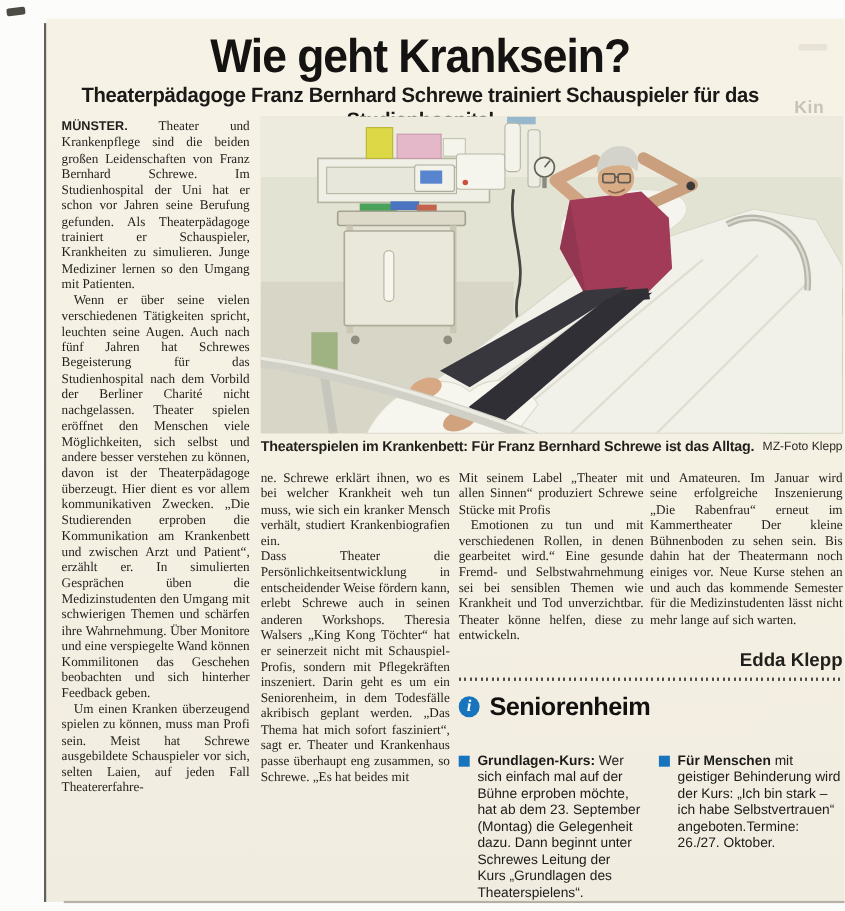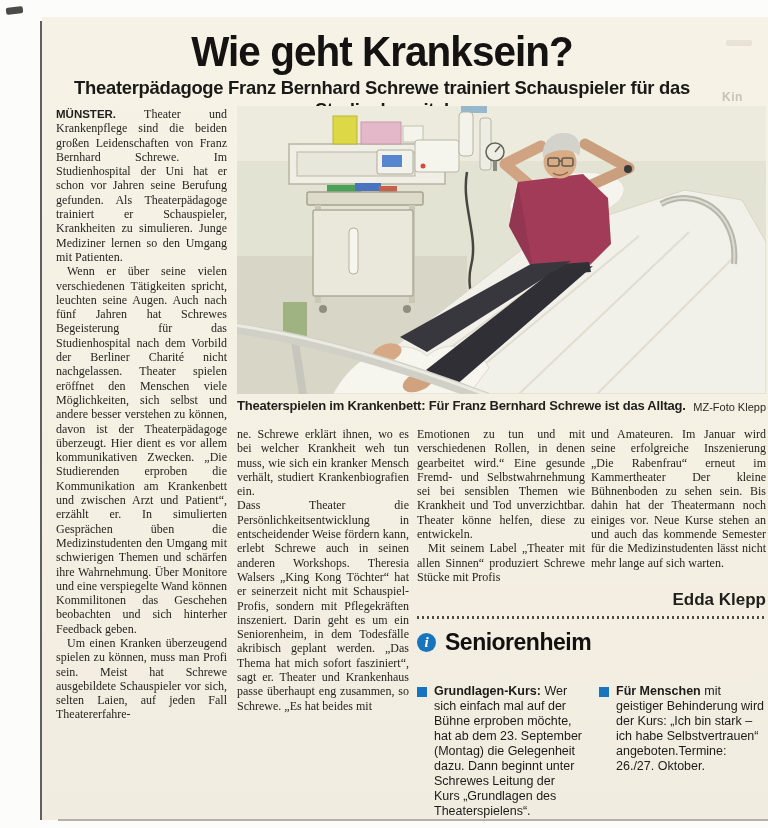--- a/index.html
+++ b/index.html
@@ -4,21 +4,21 @@
 <style>
   html,body{margin:0;padding:0;background:#fbfbf9;}
   #page{position:relative;width:768px;height:828px;overflow:hidden;
         font-family:"Liberation Serif",serif;color:#211f1c;background:#fcfcfa;}
   
   .paper{position:absolute;left:42px;top:17px;width:726px;height:803px;
          background:linear-gradient(180deg,#f6f2e6 0%,#f4f0e2 55%,#f1ece0 100%);}
   .cutline-v{position:absolute;left:40px;top:21px;width:2px;height:799px;background:#2d2c29;opacity:.75;}
   .cutline-b{position:absolute;left:58px;top:819px;width:710px;height:2px;background:#b5b1a4;}
   .corner-mark{position:absolute;left:6px;top:7px;width:17px;height:7px;background:#4c4b46;border-radius:2px;transform:rotate(-7deg);}
-  .bleed{position:absolute;color:#c8c3b4;font-family:"Liberation Sans",sans-serif;font-size:12px;font-weight:bold;letter-spacing:.5px;}
+  .bleed{position:absolute;color:#c8c3b4;font-family:"Liberation Sans",sans-serif;font-size:16px;font-weight:bold;letter-spacing:.5px;}
   .smudge{position:absolute;background:#d9d4c6;opacity:.5;border-radius:2px;}
 
   
   .headline{position:absolute;left:26px;top:27px;width:712px;text-align:center;
             font-family:"Liberation Sans",sans-serif;font-weight:bold;font-size:43px;
             letter-spacing:-1px;color:#141311;transform:scaleX(.94);}
   .subtitle{position:absolute;left:22px;top:77px;width:720px;text-align:center;
             font-family:"Liberation Sans",sans-serif;font-weight:bold;font-size:19px;
             letter-spacing:-.3px;color:#1a1917;transform:scaleX(.97);}
 
@@ -31,21 +31,21 @@
   .col2{left:237px;top:427px;width:172px;}
   .col3{left:417px;top:427px;width:168px;}
   .col4{left:591px;top:427px;width:175px;}
   .subhead{font-family:"Liberation Sans",sans-serif;font-weight:bold;font-size:15px;
            text-align:left;margin:9px 0 7px 0;letter-spacing:-.2px;}
   .byline{float:right;font-family:Liberation Sans, sans-serif;font-weight:bold;font-size:17px;margin-top:23px;}
 
   
   .photo{position:absolute;left:237px;top:106px;width:529px;height:288px;background:#e4e3d6;}
   .caption-row{position:absolute;left:237px;top:398px;width:529px;display:flex;
-               justify-content:space-between;align-items:flex-end;
+               justify-content:space-between;align-items:center;
                font-family:"Liberation Sans",sans-serif;}
   .caption{font-weight:bold;font-size:13px;letter-spacing:-.2px;}
   .credit{font-size:11px;color:#2a2925;}
 
   
   .infobox{position:absolute;left:417px;top:616px;width:349px;font-family:"Liberation Sans",sans-serif;}
   .dotted-rule{height:3px;width:100%;background-image:repeating-linear-gradient(90deg,#4d4c46 0 2px,transparent 2px 5px);}
   .ib-head{display:flex;align-items:center;gap:9px;margin:10px 0 9px 0;}
   .info-badge{width:19px;height:19px;border-radius:50%;color:#fff;
               font-family:"Liberation Serif",serif;font-style:italic;font-weight:bold;
@@ -180,22 +180,22 @@
     <span class="caption">Theaterspielen im Krankenbett: Für Franz Bernhard Schrewe ist das Alltag.</span>
     <span class="credit">MZ-Foto Klepp</span>
   </div>
 
   <div class="bcol col2">
     <p style="text-indent:0;">ne. Schrewe erklärt ihnen, wo es bei welcher Krankheit weh tun muss, wie sich ein kranker Mensch verhält, studiert Krankenbiografien ein.</p>
     <p style="text-indent:0;">Dass Theater die Persönlichkeitsentwicklung in entscheidender Weise fördern kann, erlebt Schrewe auch in seinen anderen Workshops. Theresia Walsers „King Kong Töchter“ hat er seinerzeit nicht mit Schauspiel-Profis, sondern mit Pflegekräften inszeniert. Darin geht es um ein Seniorenheim, in dem Todesfälle akribisch geplant werden. „Das Thema hat mich sofort fasziniert“, sagt er. Theater und Krankenhaus passe überhaupt eng zusammen, so Schrewe. „Es hat beides mit</p>
   </div>
 
   <div class="bcol col3">
+    <p>Mit seinem Label „Theater mit allen Sinnen“ produziert Schrewe Stücke mit Profis</p>
     <p>Emotionen zu tun und mit verschiedenen Rollen, in denen gearbeitet wird.“ Eine gesunde Fremd- und Selbstwahrnehmung sei bei sensiblen Themen wie Krankheit und Tod unverzichtbar. Theater könne helfen, diese zu entwickeln.</p>
-    <p>Mit seinem Label „Theater mit allen Sinnen“ produziert Schrewe Stücke mit Profis</p>
   </div>
 
   <div class="bcol col4">
     <p><span>und Amateuren. Im Januar wird seine erfolgreiche Inszenierung „Die Rabenfrau“ erneut im Kammertheater Der kleine Bühnenboden zu sehen sein. Bis dahin hat der Theatermann noch einiges vor. Neue Kurse stehen an und auch das kommende Semester für die Medizinstudenten lässt nicht mehr lange auf sich warten.</span> <span class="byline">Edda Klepp</span></p>
   </div>
 
   <div class="infobox">
     <div class="dotted-rule"></div>
     <div class="ib-head">
       <span class="info-badge" style="background:#1874bc;">i</span>

